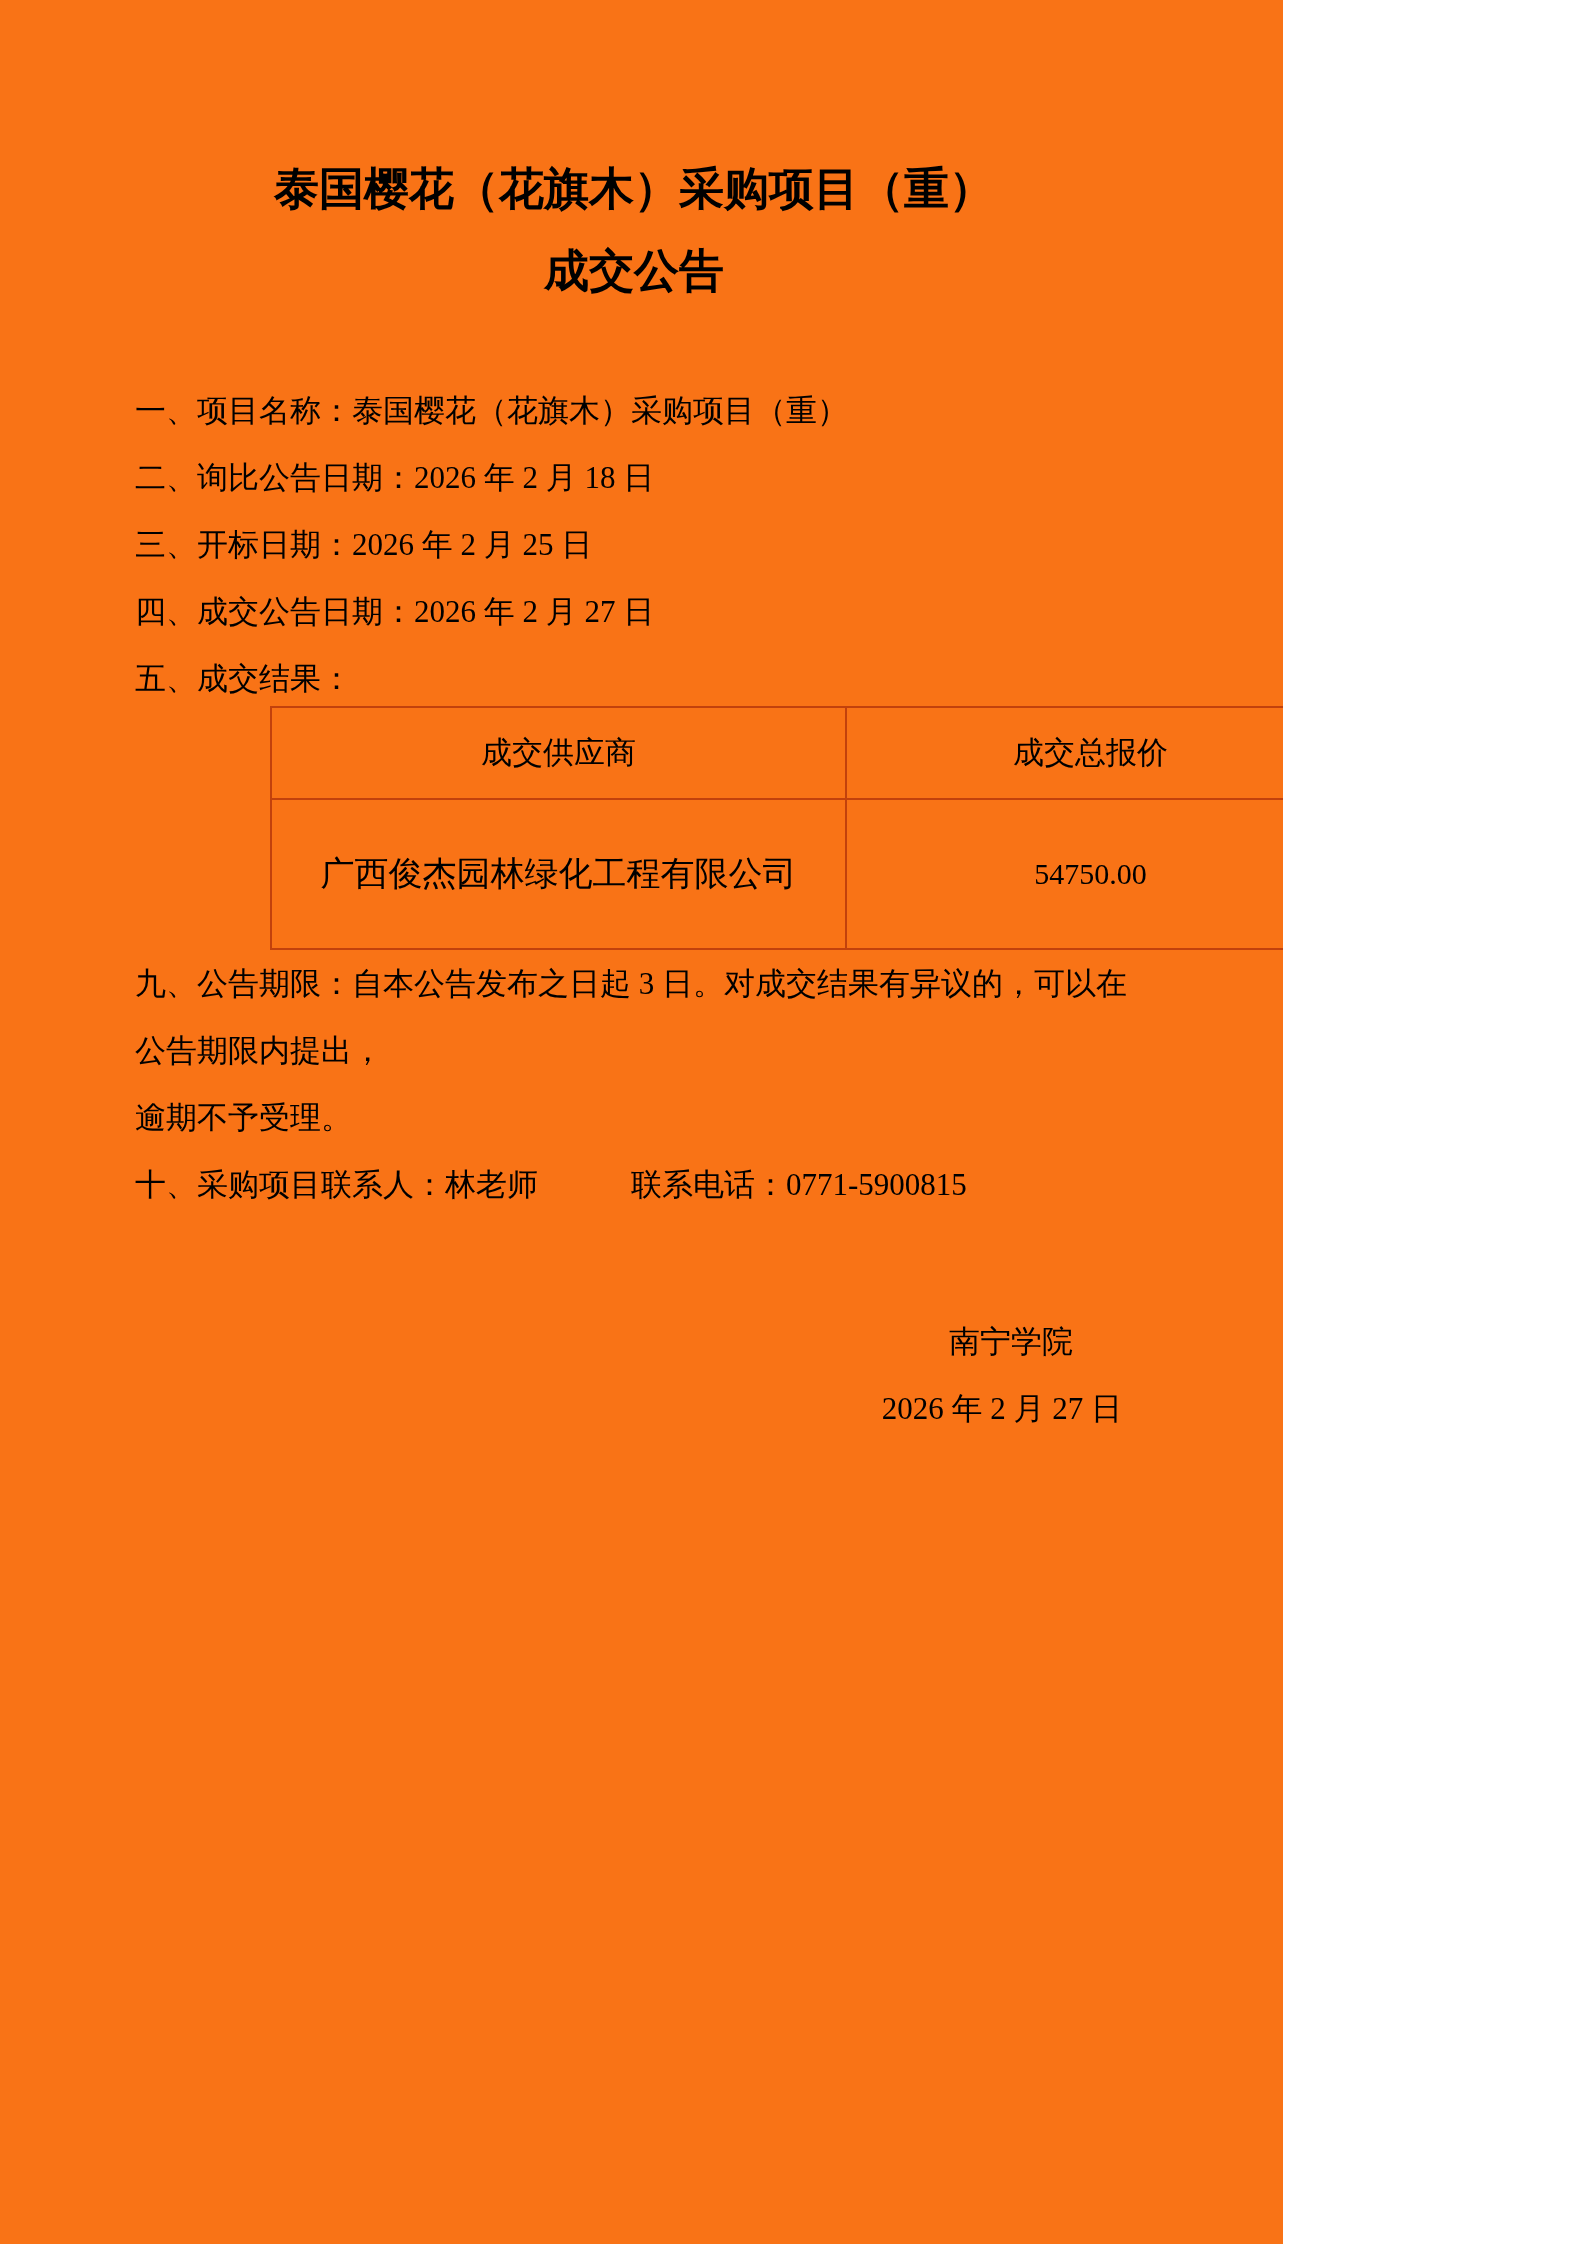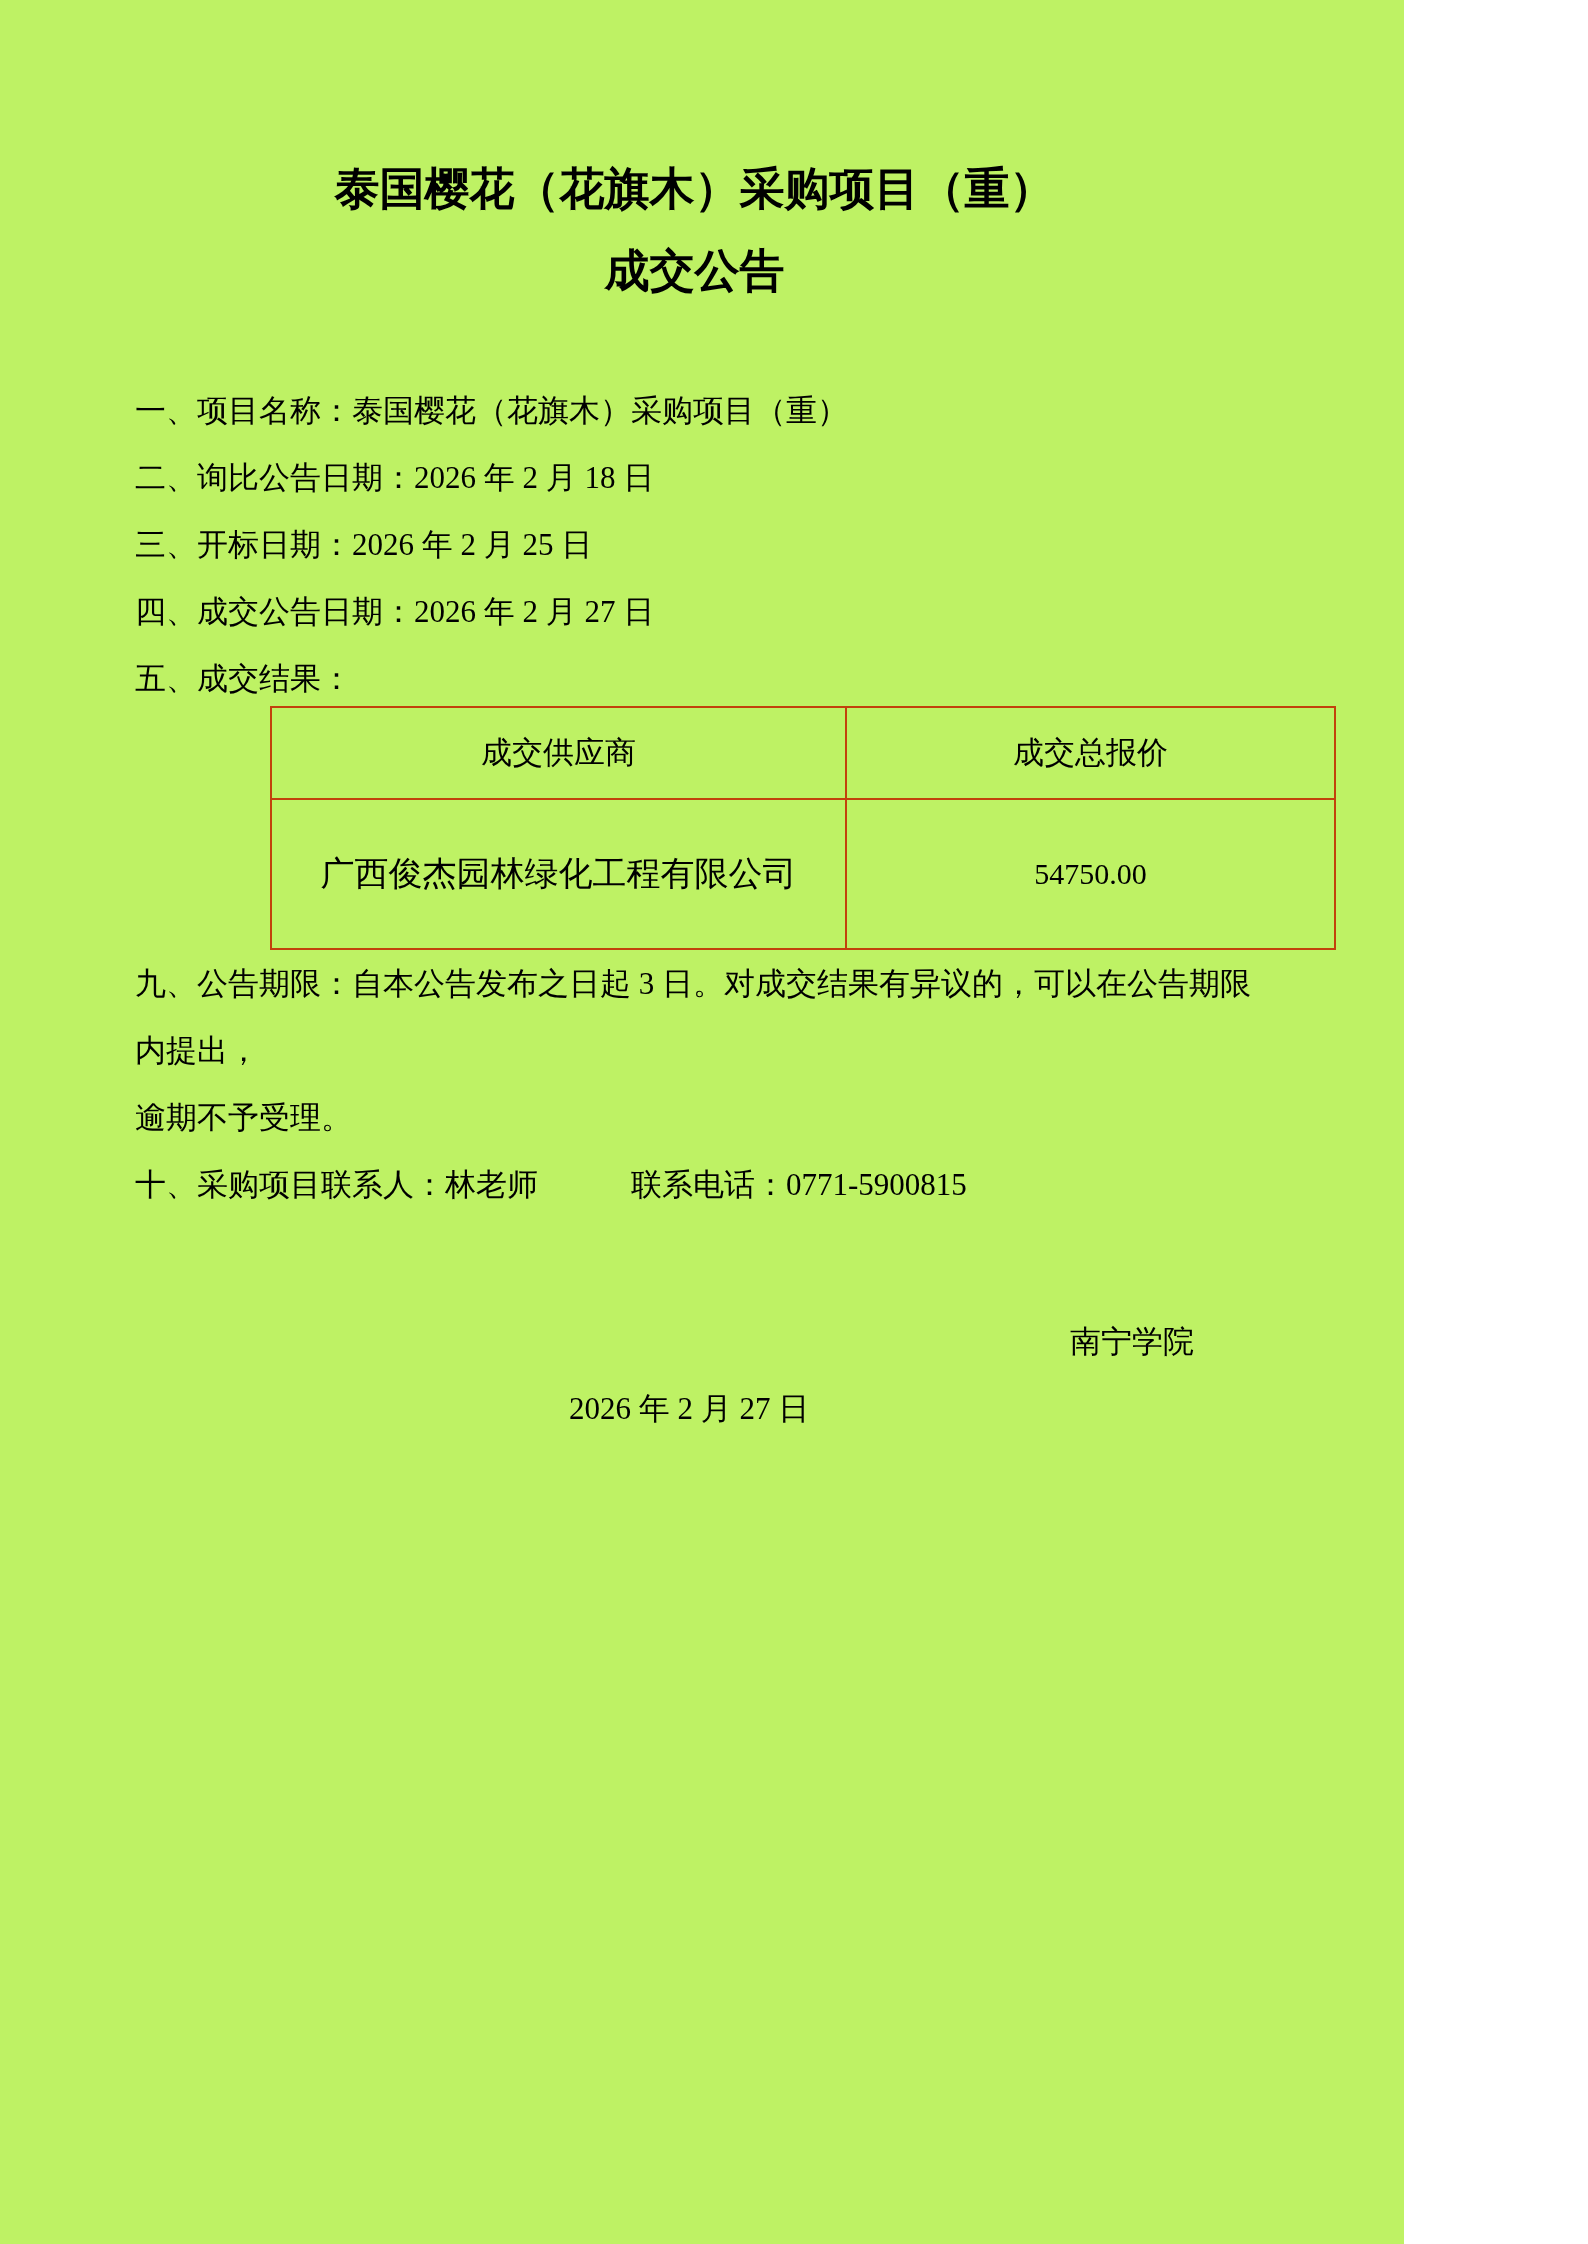--- a/index.html
+++ b/index.html
@@ -2,23 +2,23 @@
 <html><head>
 <meta charset="utf-8">
 <style>
   html, body {
     margin: 0;
     padding: 0;
     background: #ffffff;
   }
   .page {
     position: relative;
-    width: 1404px;
+    width: 1283px;
     height: 2244px;
-    background: #bef264;
+    background: #f97316;
     color: #000000;
     font-family: "Liberation Serif", "DejaVu Serif", serif;
     overflow: hidden;
   }
   .content {
     padding: 148px 150px 0 135px;
   }
   .title-block {
     margin-bottom: 65px;
   }
@@ -69,21 +69,21 @@
   .signature {
     margin-top: 90px;
     font-size: 31px;
     line-height: 67px;
   }
   .sig-org {
     text-align: right;
     padding-right: 60px;
   }
   .sig-date {
-    text-align: center;
+    text-align: right;
     padding-right: 11px;
   }
 </style>
 </head>
 <body>
 
 <div class="page">
   <div class="content">
 
     <div class="title-block">

